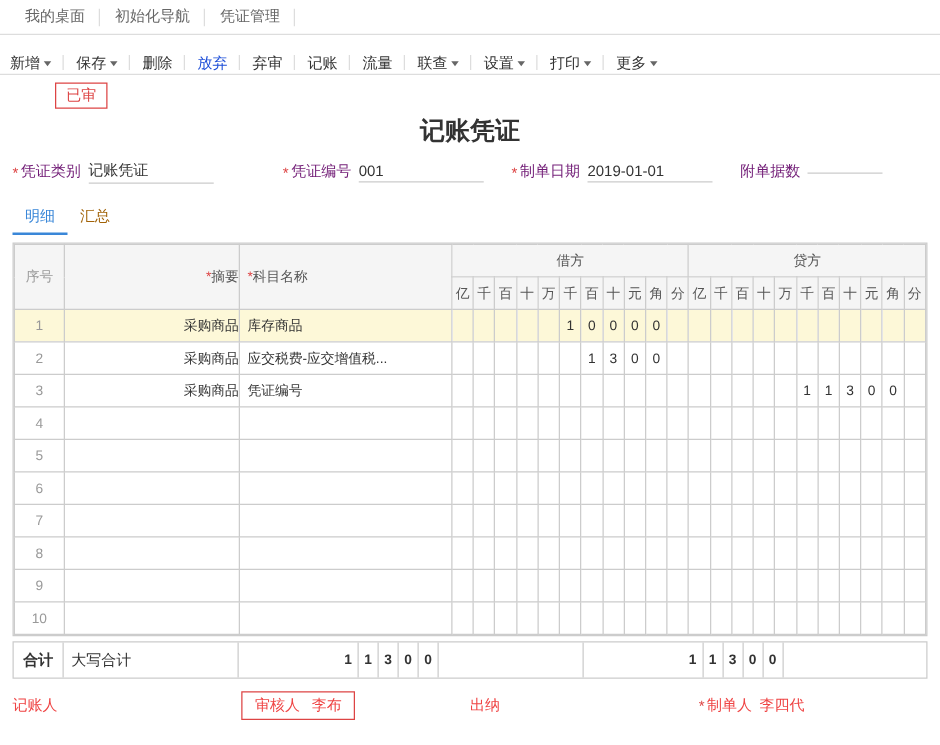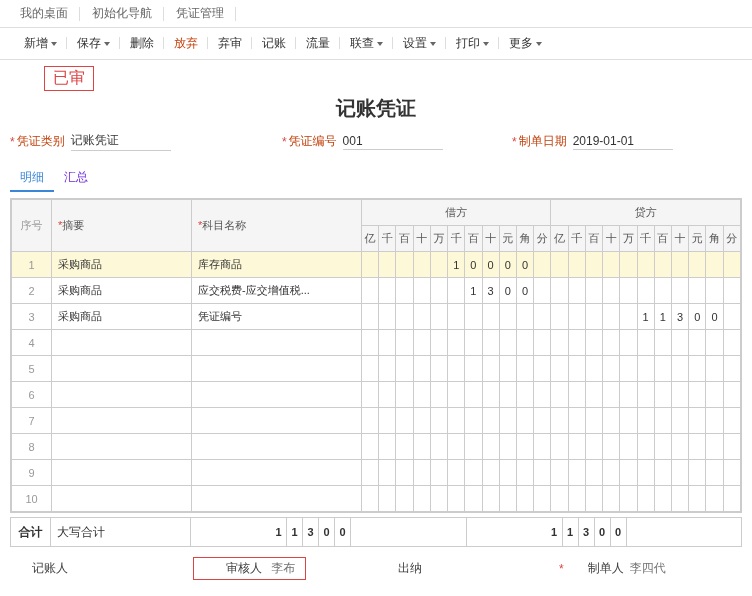--- a/index.html
+++ b/index.html
@@ -1,58 +1,58 @@
 <!DOCTYPE html>
 <html><head>
 <meta charset="utf-8">
 <style>
 * { box-sizing: border-box; margin: 0; padding: 0; }
 body { font-family: "Microsoft YaHei", Arial, sans-serif; font-size: 12px; color: #333; background: #fff; width: 752px; }
 .top-tabs { display: flex; border-bottom: 1px solid #ddd; height: 28px; align-items: center; padding-left: 8px; }
 .top-tab { padding: 0 12px; color: #666; cursor: pointer; position: relative; height: 27px; line-height: 27px; }
 .top-tab.active { color: #3a87d8; border-bottom: 2px solid #3a87d8; }
 .top-tab .sep { position: absolute; right: 0; top: 7px; width: 1px; height: 14px; background: #ddd; }
-.toolbar { display: flex; height: 32px; align-items: center; border-bottom: 1px solid #ddd; padding-left: 16px; gap: 4px; }
+.toolbar { display: flex; height: 32px; align-items: flex-end; border-bottom: 1px solid #ddd; padding-left: 0; gap: 4px; }
 .tool-item { color: #333; cursor: pointer; display: flex; align-items: center; padding: 0 8px; position: relative; }
 .tool-item .sep { position: absolute; right: -2px; top: 2px; width: 1px; height: 12px; background: #ddd; }
-.tool-item.disabled { color: #c2410c; }
+.tool-item.disabled { color: #1d4ed8; }
 .caret { width: 0; height: 0; border-left: 3px solid transparent; border-right: 3px solid transparent; border-top: 4px solid #666; margin-left: 3px; }
-.stamp { display: inline-block; border: 1px solid #d44; color: #d44; padding: 1px 8px; margin: 6px 0 0 44px; font-size: 16px; }
+.stamp { display: inline-block; border: 1px solid #d44; color: #d44; padding: 1px 8px; margin: 6px 0 0 44px; font-size: 12px; }
 .title-area { text-align: center; margin-top: 4px; }
 .doc-title { font-size: 20px; font-weight: bold; color: #333; display: inline-block; padding-bottom: 2px; }
 .form-row { display: flex; margin: 8px 10px 0; align-items: center; }
 .form-group { display: flex; align-items: center; }
 .req { color: #d44; margin-right: 2px; }
-.label { color: #c2410c; margin-right: 6px; }
+.label { color: #701a75; margin-right: 6px; }
 .value { color: #333; border-bottom: 1px solid #ccc; min-width: 100px; display: inline-block; padding-bottom: 1px; }
 .sub-tabs { display: flex; margin: 14px 10px 5px; }
-.sub-tab { padding: 4px 10px; color: #6d28d9; cursor: pointer; }
+.sub-tab { padding: 4px 10px; color: #a16207; cursor: pointer; }
 .sub-tab.active { color: #3a87d8; border-bottom: 2px solid #3a87d8; }
 .grid-wrap { margin: 6px 10px 0; border: 1px solid #ccc; }
 .grid { width: 100%; border-collapse: collapse; table-layout: fixed; }
 .grid th, .grid td { border: 1px solid #ccc; font-size: 11px; text-align: center; height: 26px; overflow: hidden; white-space: nowrap; }
 .grid th { background: #f5f5f5; font-weight: normal; color: #555; }
 .grid .num-col { width: 40px; color: #999; }
-.grid .summary-col { width: 140px; text-align: left; padding-left: 6px; }
+.grid .summary-col { width: 140px; text-align: right; padding-left: 6px; }
 .grid .subject-col { width: 170px; text-align: left; padding-left: 6px; }
 .digit-cell { width: 16px; font-size: 11px; padding: 0; }
 .row-hl td { background: #fdf8d8; }
 .grid .req-h { color: #d44; }
 .totals-row { display: flex; margin: 4px 10px 0; border: 1px solid #ccc; }
 .totals-row > div { border-right: 1px solid #ccc; height: 28px; display: flex; align-items: center; }
 .tot-label { width: 40px; justify-content: center; font-weight: bold; }
 .tot-caps-label { width: 140px; padding-left: 6px; font-weight: normal; }
 .tot-caps-val { width: 170px; padding-left: 6px; font-weight: bold; }
 .tot-digits { display: flex; flex: 1; }
 .tot-digit { width: 16px; border-right: 1px solid #ccc; text-align: center; line-height: 28px; font-weight: bold; font-size: 11px; }
 .tot-digit:last-child { border-right: none; }
 .signers { display: flex; margin: 10px 10px 0; }
 .signer { flex: 1; display: flex; align-items: center; }
-.signer .slabel { color: #404040; margin-right: 6px; margin-left: 22px; }
-.signer .sval { color: #737373; }
+.signer .slabel { color: #ef4444; margin-right: 6px; }
+.signer .sval { color: #ef4444; }
 .red-box { border: 1px solid #d44; padding: 2px 10px; }
 </style>
 </head>
 <body>
 
 <div class="top-tabs">
   <div class="top-tab"><span>我的桌面</span><span class="sep"></span></div>
   <div class="top-tab"><span>初始化导航</span><span class="sep"></span></div>
   <div class="top-tab"><span>凭证管理</span><span class="sep"></span></div>
 </div>
@@ -121,20 +121,24 @@
   </div>
   <div class="form-group" style="flex:1.1">
     <span class="req">*</span>
     <span class="label">凭证编号</span>
     <span class="value">001</span>
   </div>
   <div class="form-group" style="flex:1.1">
     <span class="req">*</span>
     <span class="label">制单日期</span>
     <span class="value">2019-01-01</span>
+  </div>
+  <div class="form-group" style="flex:0.9">
+    <span class="label">附单据数</span>
+    <span class="value" style="min-width:60px"></span>
   </div>
 </div>
 
 <div class="sub-tabs">
   <div class="sub-tab active">明细</div>
   <div class="sub-tab">汇总</div>
 </div>
 
 <div class="grid-wrap">
 <table class="grid" id="grid">

